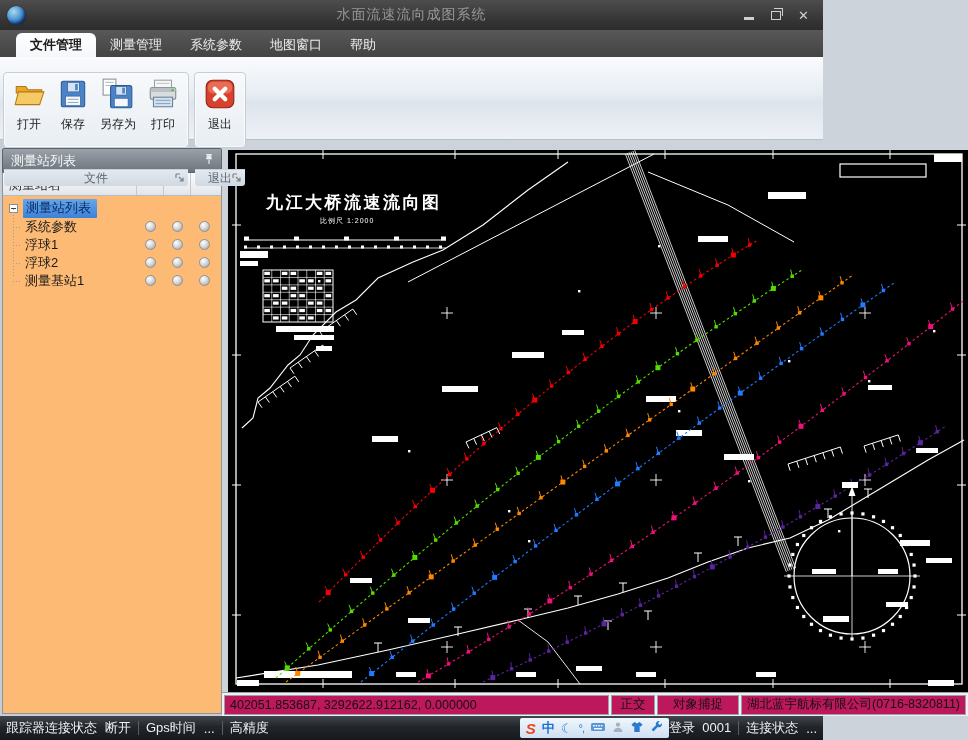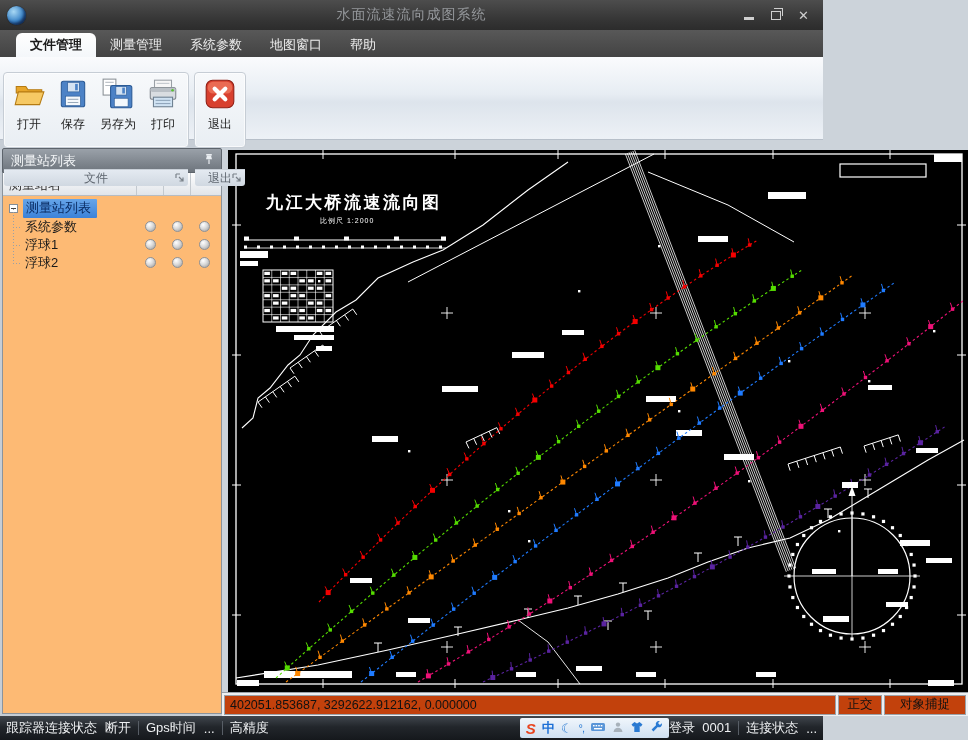--- a/index.html
+++ b/index.html
@@ -75,21 +75,21 @@
   .led { position:absolute; width:11px; height:11px; border-radius:50%; top:3px;
          background:radial-gradient(circle at 35% 30%, #ffffff, #dadada 45%, #a6a6a6 90%);
          border:1px solid #8e9298; }
   .led.l1 { left:142px; } .led.l2 { left:169px; } .led.l3 { left:196px; }
 
   .content { flex:1; display:flex; flex-direction:column; }
   .canvas-wrap { padding:10px 0 0 6px; height:552px; flex:0 0 552px; }
   #cad { display:block; background:#000; }
   .coordbar { height:24px; flex:0 0 24px; background:#eef0f2; border-top:1px solid #9aa1a8;
               display:flex; align-items:center; padding:1px 2px; gap:2px; }
-  .ccell { border:1px solid #9aa1a8; background:#c2410c; height:20px; font-size:12.5px;
+  .ccell { border:1px solid #9aa1a8; background:#be185d; height:20px; font-size:12.5px;
            color:#111; display:flex; align-items:center; padding:0 5px; white-space:nowrap; }
   .ccoords { flex:1; }
   .cortho { width:44px; justify-content:center;font-family:Liberation Serif, serif; }
   .cosnap { width:82px; justify-content:center; }
   .ccompany { width:auto; }
 
   
   .bottombar { height:24px; flex:0 0 24px; background:linear-gradient(#40464d,#22262b 45%,#15181c);
                display:flex; align-items:center; color:#eef0f2; font-size:13px; padding:0 6px; }
   .bsep { width:1px; height:14px; background:#585e66; margin:0 7px; }
@@ -255,20 +255,28 @@
               <span class="guide-h"></span>
             <span>浮球1</span>
             <span class="led l1"></span>
             <span class="led l2"></span>
             <span class="led l3"></span>
           </div>
           <div class="trow child">
             <span class="guide-v"></span>
               <span class="guide-h"></span>
             <span>浮球2</span>
+            <span class="led l1"></span>
+            <span class="led l2"></span>
+            <span class="led l3"></span>
+          </div>
+          <div class="trow child">
+            <span class="guide-v" style="height:13px"></span>
+              <span class="guide-h"></span>
+            <span>测量基站1</span>
             <span class="led l1"></span>
             <span class="led l2"></span>
             <span class="led l3"></span>
           </div>
         </div>
       </div>
     </div>
 
     <div class="content">
       <div class="canvas-wrap">
@@ -861,20 +869,21 @@
             <path d="M624 336 l3.5 10 h-7 z" fill="#ffffff"></path>
             <rect x="584" y="419" width="24" height="5" fill="#ffffff"></rect>
             <rect x="650" y="419" width="20" height="5" fill="#ffffff"></rect>
             <rect x="614" y="332" width="16" height="6" fill="#ffffff"></rect>
           </svg>
       </div>
       <div class="coordbar">
         <div class="ccell ccoords">402051.853687,  3292622.912162,  0.000000</div>
         <div class="ccell cortho">正交</div>
         <div class="ccell cosnap">对象捕捉</div>
+        <div class="ccell ccompany">湖北蓝宇航标有限公司(0716-8320811)</div>
       </div>
     </div>
   </div>
 
   <div class="bottombar">
     <span class="bitem">跟踪器连接状态</span>
     <span class="bitem bval">断开</span>
     <span class="bsep"></span>
     <span class="bitem">Gps时间</span>
     <span class="bitem bval">...</span>

